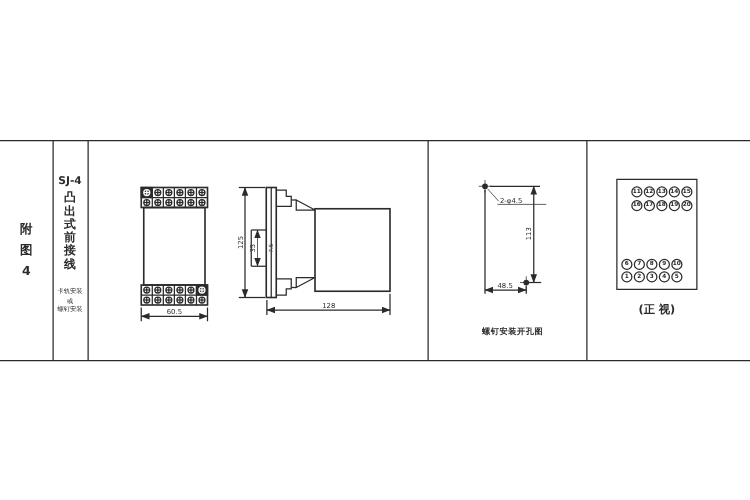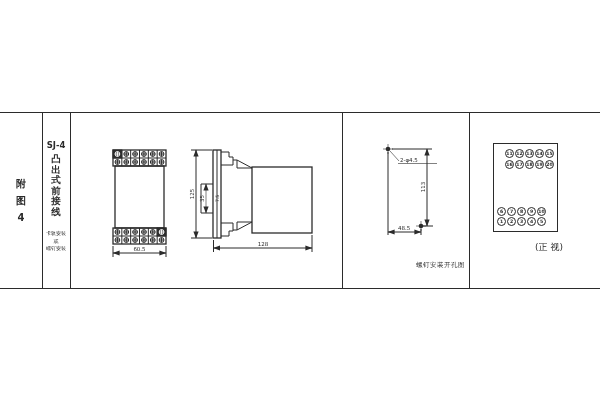--- a/index.html
+++ b/index.html
@@ -18,21 +18,21 @@
   .mount-stack span{display:block;text-align:center;font-size:5px;line-height:7.5px;white-space:nowrap}
   svg{position:absolute;overflow:visible}
   svg line,svg rect,svg circle,svg path,svg polyline,svg polygon{stroke:#2b2b2b;fill:none;stroke-width:1}
   svg text{stroke:none;fill:#2b2b2b;font-family:"DejaVu Sans",sans-serif}
   .dim{stroke-width:0.6}
   .thick{stroke-width:1.3}
   .darkcell{fill:#2b2b2b;stroke:#2b2b2b}
   .holefill{fill:#2b2b2b;stroke:none}
   .dimtxt{font-size:5.5px}
   .tinytxt{font-size:4.5px}
-  .caption{position:absolute;text-align:right;font-weight:normal}
+  .caption{position:absolute;text-align:center;font-weight:bold}
   .drill-cap{left:355px;top:261px;width:110px;font-size:6.5px;letter-spacing:0.5px}
   .term-cap{left:488px;top:241px;width:75px;font-size:9px}
   .term-box{position:absolute;left:493px;top:143px;width:65px;height:89px;border:1.6px solid #2b2b2b;background:#fff}
   .t-group{position:absolute;display:flex;flex-direction:column;gap:1.5px}
   .t-top{top:5px;right:3px}
   .t-bot{bottom:5px;left:3px}
   .t-row{display:flex;gap:1px}
   .t-row span{width:9px;height:9px;border:0.9px solid #2b2b2b;border-radius:50%;font-size:4.6px;font-weight:bold;display:flex;align-items:center;justify-content:center}
 </style>
 </head>

